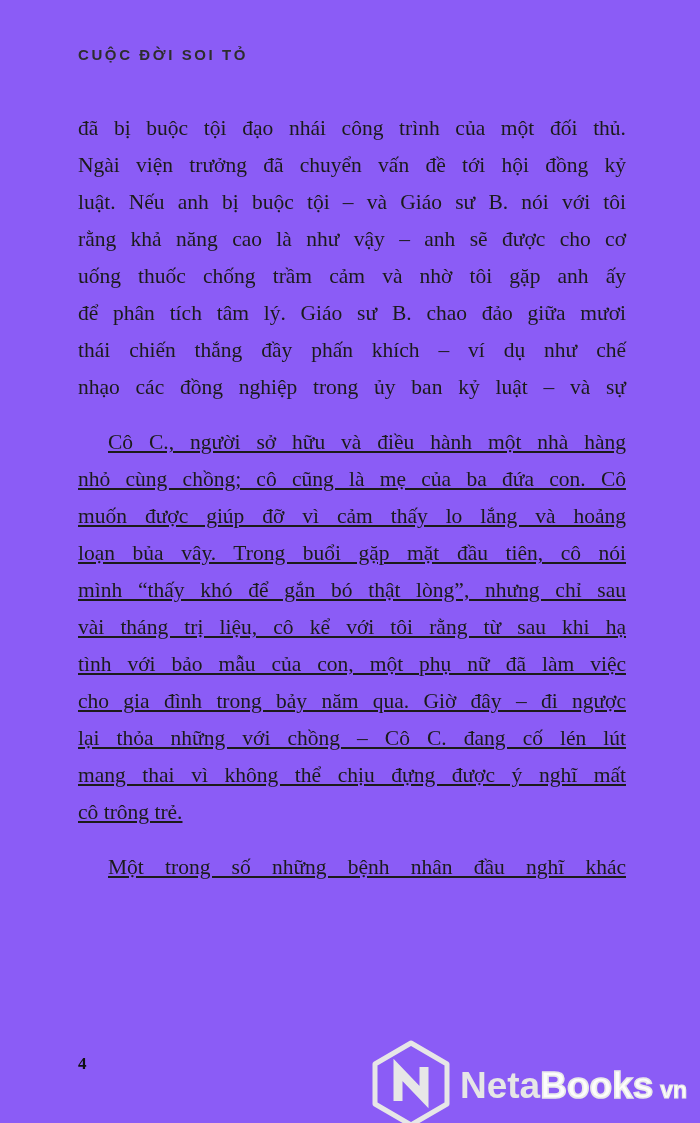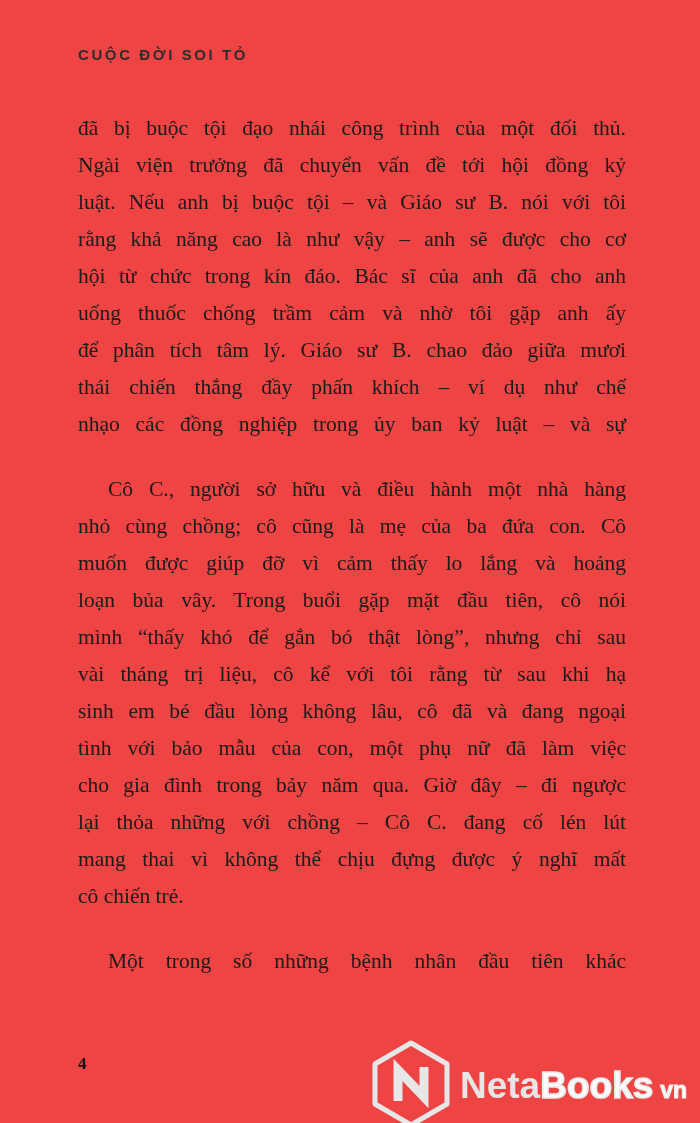--- a/index.html
+++ b/index.html
@@ -4,21 +4,21 @@
 <style>
   html, body {
     margin: 0;
     padding: 0;
     background: #ffffff;
   }
   .page {
     position: relative;
     width: 700px;
     height: 1123px;
-    background: #ef4444;
+    background: #8b5cf6;
     overflow: hidden;
     font-family: "Liberation Serif", serif;
   }
   .running-header {
     position: absolute;
     left: 78px;
     top: 46px;
     font-family: "Liberation Sans", sans-serif;
     font-size: 15px;
     font-weight: 600;
@@ -29,21 +29,22 @@
   .text-block {
     position: absolute;
     left: 78px;
     top: 110px;
     width: 548px;
     color: #1b1b1b;
     font-size: 21.5px;
     line-height: 37px;
   }
   .paragraph + .paragraph {
-    margin-top: 28px;
+    margin-top: 18px;
+    text-decoration: underline;
   }
   .line {
     text-align: justify;
     text-align-last: justify;
   }
   .line.para-end {
     text-align-last: left;
   }
   .line.indent {
     text-indent: 30px;
@@ -96,44 +97,42 @@
 
   <div class="running-header">CUỘC ĐỜI SOI TỎ</div>
 
   <div class="text-block">
 
     <div class="paragraph">
       <div class="line">đã bị buộc tội đạo nhái công trình của một đối thủ.</div>
       <div class="line">Ngài viện trưởng đã chuyển vấn đề tới hội đồng kỷ</div>
       <div class="line">luật. Nếu anh bị buộc tội – và Giáo sư B. nói với tôi</div>
       <div class="line">rằng khả năng cao là như vậy – anh sẽ được cho cơ</div>
-      <div class="line">hội từ chức trong kín đáo. Bác sĩ của anh đã cho anh</div>
       <div class="line">uống thuốc chống trầm cảm và nhờ tôi gặp anh ấy</div>
       <div class="line">để phân tích tâm lý. Giáo sư B. chao đảo giữa mươi</div>
       <div class="line">thái chiến thắng đầy phấn khích – ví dụ như chế</div>
       <div class="line">nhạo các đồng nghiệp trong ủy ban kỷ luật – và sự</div>
     </div>
 
     <div class="paragraph">
       <div class="line indent">Cô C., người sở hữu và điều hành một nhà hàng</div>
       <div class="line">nhỏ cùng chồng; cô cũng là mẹ của ba đứa con. Cô</div>
       <div class="line">muốn được giúp đỡ vì cảm thấy lo lắng và hoảng</div>
       <div class="line">loạn bủa vây. Trong buổi gặp mặt đầu tiên, cô nói</div>
       <div class="line">mình “thấy khó để gắn bó thật lòng”, nhưng chỉ sau</div>
       <div class="line">vài tháng trị liệu, cô kể với tôi rằng từ sau khi hạ</div>
-      <div class="line">sinh em bé đầu lòng không lâu, cô đã và đang ngoại</div>
       <div class="line">tình với bảo mẫu của con, một phụ nữ đã làm việc</div>
       <div class="line">cho gia đình trong bảy năm qua. Giờ đây – đi ngược</div>
       <div class="line">lại thỏa những với chồng – Cô C. đang cố lén lút</div>
       <div class="line">mang thai vì không thể chịu đựng được ý nghĩ mất</div>
-      <div class="line para-end">cô chiến trẻ.</div>
+      <div class="line para-end">cô trông trẻ.</div>
     </div>
 
     <div class="paragraph">
-      <div class="line indent">Một trong số những bệnh nhân đầu tiên khác</div>
+      <div class="line indent">Một trong số những bệnh nhân đầu nghĩ khác</div>
     </div>
 
   </div>
 
   <div class="page-number">4</div>
 
   <div class="watermark">
     <span class="watermark-logo">
       <svg width="82" height="88" viewBox="0 0 82 88">
         <polygon points="41,3 77,24 77,64 41,85 5,64 5,24" fill="none" stroke="#e7e7e7" stroke-width="5" stroke-linejoin="round"></polygon>

